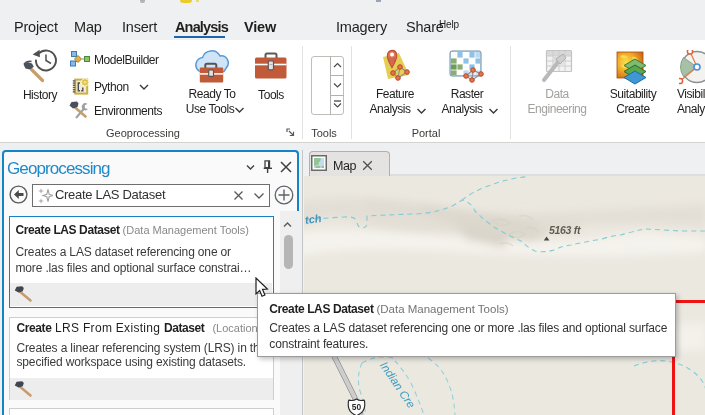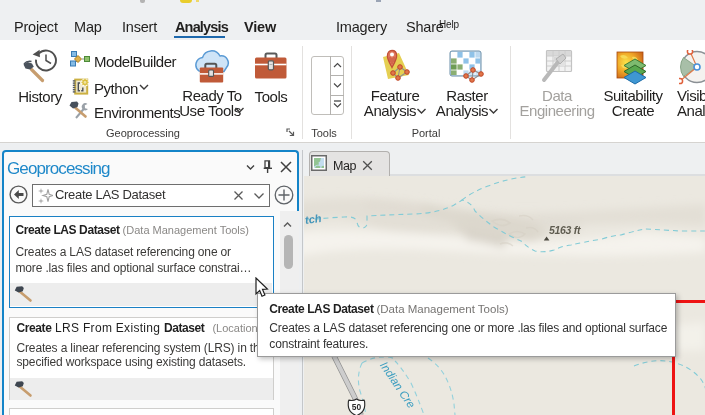--- a/index.html
+++ b/index.html
@@ -1,19 +1,19 @@
 <!DOCTYPE html>
 <html><head>
 <meta charset="utf-8">
 <style>
 * { margin:0; padding:0; box-sizing:border-box; }
 html,body { width:705px; height:415px; overflow:hidden; }
 body { font-family:"Liberation Sans", sans-serif; background:#eef0f2; position:relative; }
 .abs { position:absolute; }
-.lbl { position:absolute; font-size:15px; letter-spacing:-0.45px; color:#201f1e; line-height:1; white-space:nowrap; }
+.lbl { position:absolute; font-size:12px; letter-spacing:-0.45px; color:#201f1e; line-height:1; white-space:nowrap; }
 .ctr { transform:translateX(-50%); }
 .cardtitle { font-size:12px; font-weight:bold; letter-spacing:-0.4px; color:#1f1f1f; }
 .cardgray { font-size:11px; letter-spacing:0; color:#8a8886; font-weight:normal; }
 </style>
 </head>
 <body>
 
 <div class="abs" style="left:0;top:0;width:705px;height:6px;background:#eef0f2;"></div>
 <div class="abs" style="left:140px;top:0;width:4.5px;height:2.5px;background:#b3b3b3;border-radius:0 0 2px 2px;"></div>
 <div class="abs" style="left:180px;top:0;width:11.5px;height:3px;background:#e9cd2d;border-radius:0 0 5px 5px;"></div>

